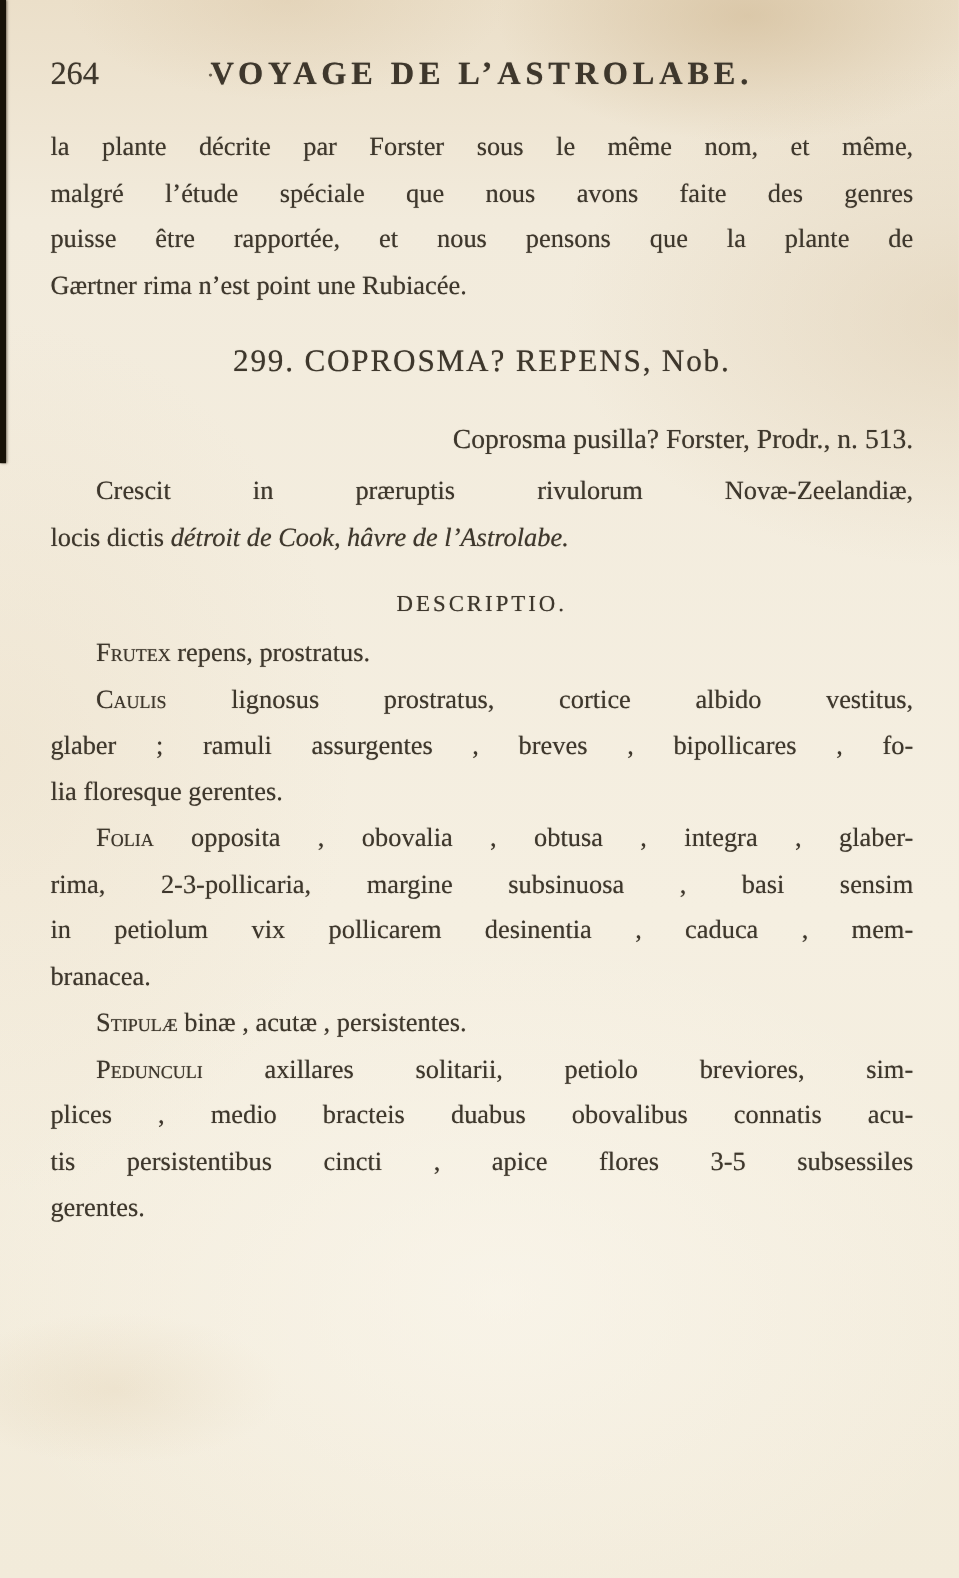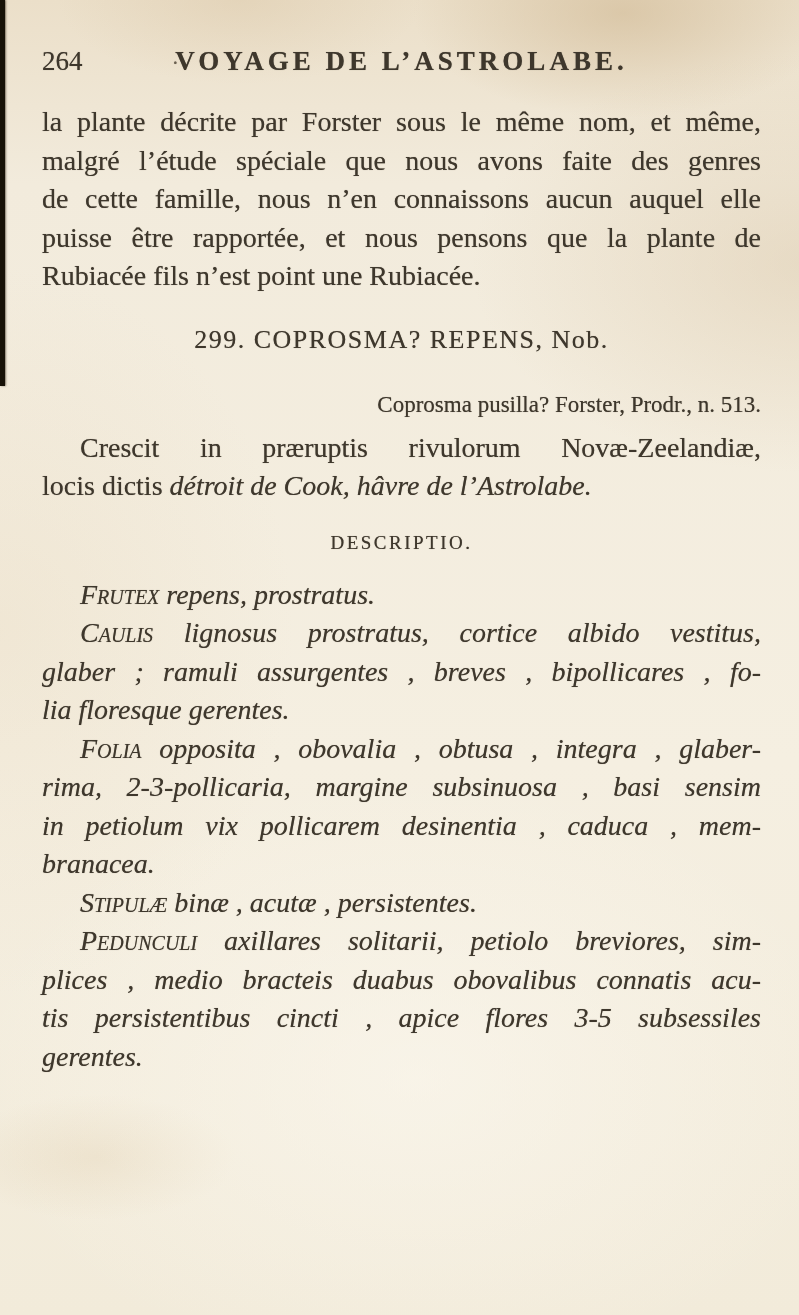--- a/index.html
+++ b/index.html
@@ -17,52 +17,51 @@
       radial-gradient(ellipse 200px 90px at 12% 88%, rgba(224,206,174,0.40), transparent 70%),
       linear-gradient(180deg,#ebdfc9 0%,#f2ebdc 14%,#f5efe1 58%,#f2ebda 100%);
   }
   .edge-strip{position:absolute;left:0;top:0;width:5px;height:386px;background:#171208;box-shadow:1px 0 2px rgba(40,30,15,0.55);}
   .content{position:absolute;left:42px;top:45px;width:719px;}
   .ink{text-shadow:0 0 0.7px rgba(62,55,44,0.65);}
   header{position:relative;height:32px;font-size:27px;line-height:32px;}
   .pagenum{position:absolute;left:0;top:0;text-align:center;}
   .hdot{position:absolute;left:130px;top:2px;font-size:20px;color:#6b6050;}
   .htitle{display:block;text-align:center;font-weight:700;letter-spacing:4px;}
-  .line{font-size:28px;line-height:38.5px;white-space:normal;}
+  .line{font-size:22px;line-height:38.5px;white-space:normal;}
   .just{text-align:justify;text-align-last:justify;}
   .indent{padding-left:38px;}
   .intro{margin-top:26px;}
   .species{margin:28px 0 0 0;font-size:26px;font-weight:400;letter-spacing:1.5px;text-align:center;line-height:32px;}
   .synonym{margin-top:35px;font-size:23px;text-align:right;line-height:28px;}
   .diagnosis{margin-top:40px;}
   .habitat{margin-top:10px;}
   .descriptio{margin-top:24px;font-size:19px;letter-spacing:2.5px;text-align:center;line-height:26px;}
-  .desc{margin-top:20px;font-style:italic;}
+  .desc{margin-top:8px;}
   .sc{font-variant:small-caps;}
   .it{font-style:italic;}
 </style>
 </head>
 <body>
 
 <div class="edge-strip"></div>
 
 <div class="content ink">
 
   <header>
     <span class="pagenum">264</span>
     <span class="hdot">·</span>
     <span class="htitle">VOYAGE DE L’ASTROLABE.</span>
   </header>
 
   <section class="intro">
     <div class="line just">la plante décrite par Forster sous le même nom, et même,</div>
     <div class="line just">malgré l’étude spéciale que nous avons faite des genres</div>
-    <div class="line just">de cette famille, nous n’en connaissons aucun auquel elle</div>
     <div class="line just">puisse être rapportée, et nous pensons que la plante de</div>
-    <div class="line">Rubiacée fils n’est point une Rubiacée.</div>
+    <div class="line">Gærtner rima n’est point une Rubiacée.</div>
   </section>
 
   <h2 class="species">299. COPROSMA? REPENS, Nob.</h2>
 
   <div class="synonym">Coprosma pusilla? Forster, Prodr., n. 513.</div>
 
 
   <section class="habitat">
     <div class="line just indent">Crescit in præruptis rivulorum Novæ-Zeelandiæ,</div>
     <div class="line"><span>locis dictis </span><span class="it">détroit de Cook, hâvre de l’Astrolabe.</span></div>

